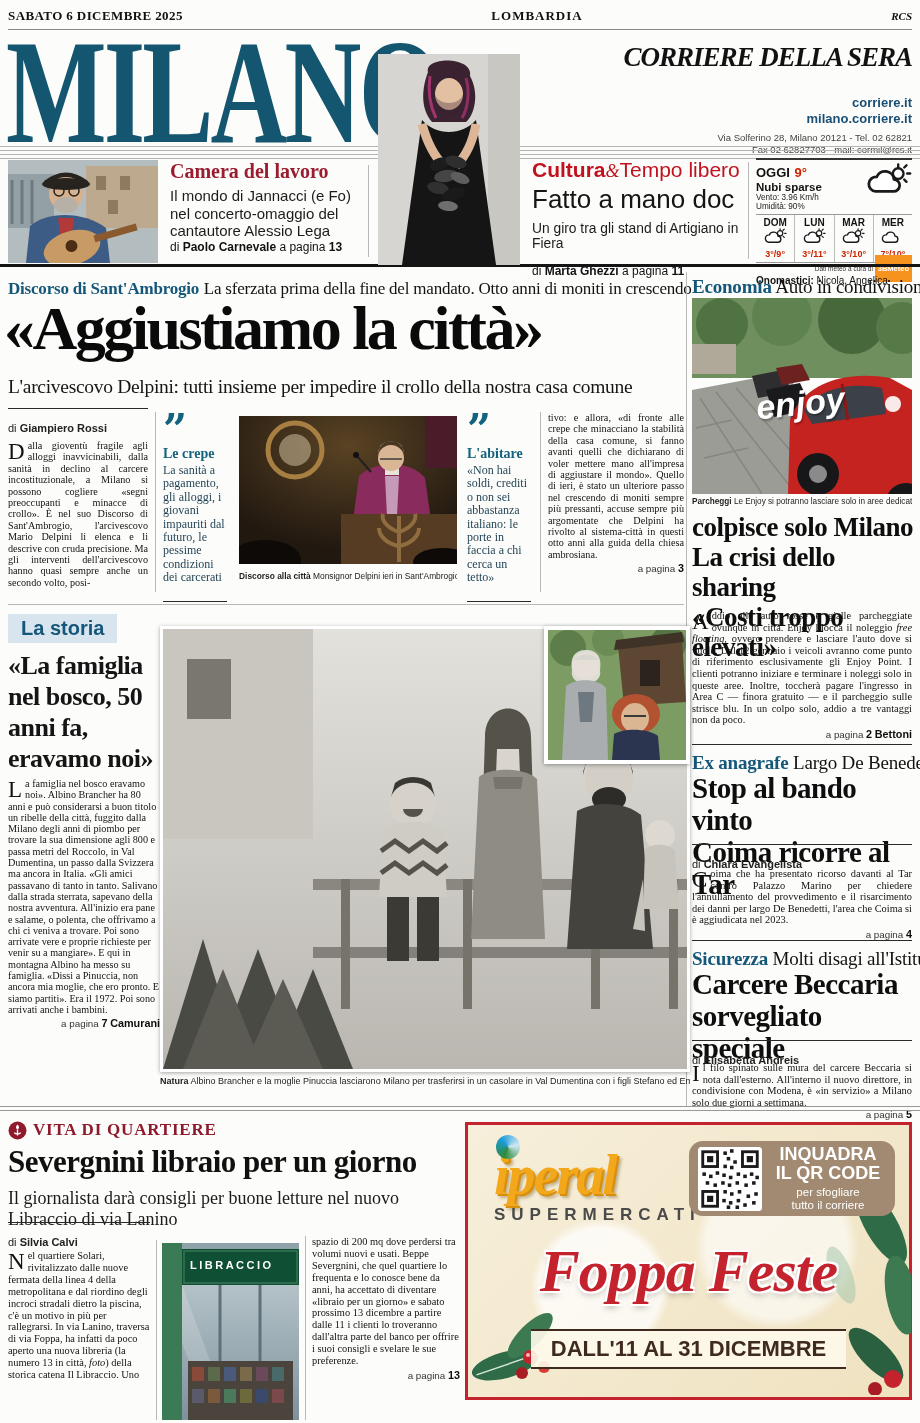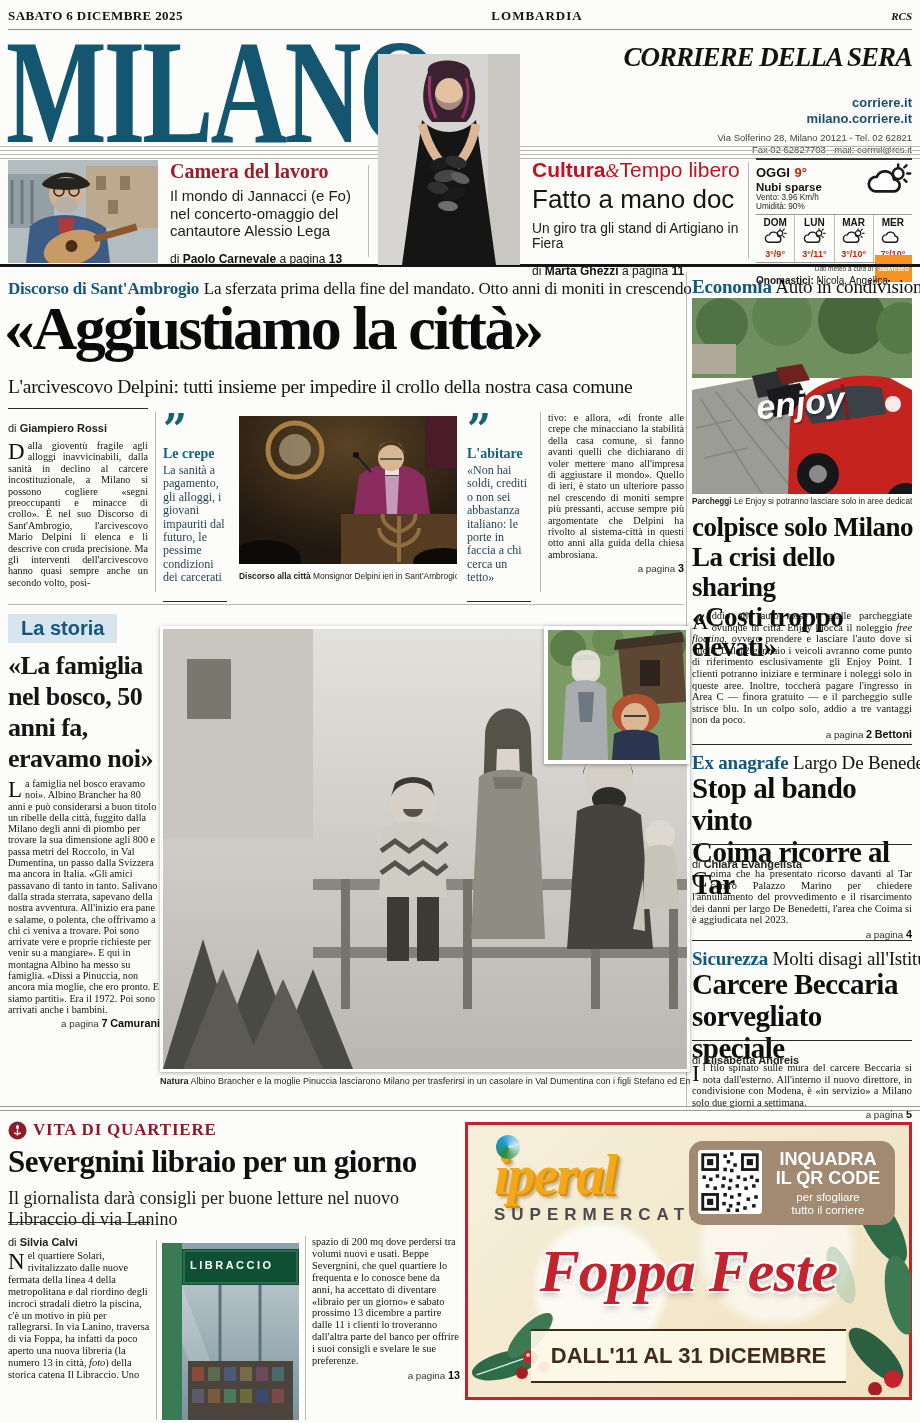--- a/index.html
+++ b/index.html
@@ -102,21 +102,21 @@
           <ellipse cx="64" cy="88" rx="29" ry="17" fill="#c79a66"></ellipse>
           <circle cx="64" cy="86" r="6" fill="#4a2d13"></circle>
           <rect x="88" y="82" width="44" height="7" fill="#8a5a2e"></rect>
         </g>
     </svg>
   </div>
 
   <div class="abs" style="left:170px;top:160px;width:198px">
     <div style="font-weight:bold;font-size:20px;color:#9a1c2e;margin-bottom:4px">Camera del lavoro</div>
     <div class="sans" style="font-size:15px;line-height:17.5px;color:#1c1c1c">Il mondo di Jannacci (e Fo) nel concerto-omaggio del cantautore Alessio Lega</div>
-    <div class="sans" style="margin-top:12px;font-size:12px">
+    <div class="sans" style="margin-top:0;font-size:12px">
       <span>di</span>
       <b>Paolo Carnevale</b>
       <span>a pagina</span>
       <b>13</b>
     </div>
   </div>
 
   <div class="vline" style="left:368px;top:165px;height:92px"></div>
 
   <div class="abs" style="left:378px;top:54px;width:142px;height:211px;z-index:3">
@@ -564,21 +564,21 @@
       <circle cx="86" cy="16" r="8" fill="#c4232e"></circle>
         <circle cx="103" cy="8" r="7" fill="#d93a36"></circle>
       <circle cx="112" cy="214" r="9" fill="#c4232e"></circle>
         <circle cx="94" cy="224" r="7" fill="#a81d24"></circle>
     </svg>
     <div class="abs" style="left:26px;top:14px">
       <div style="position:absolute;left:2px;top:-4px;width:24px;height:24px;border-radius:50%;background:conic-gradient(from 200deg,#2e8b3a,#1a9bd7,#cfe8f2,#2e8b3a)"></div>
       <div style="font-weight:bold;font-style:italic;font-size:56px;line-height:56px;color:#f3a81c;letter-spacing:-2px;text-shadow:2px 2px 0 #d88f10,4px 4px 3px rgba(90,60,0,.35);padding-top:8px">iperal</div>
       <div class="sans" style="font-weight:bold;font-size:17px;letter-spacing:6px;color:#4a4a4a;margin-top:2px">SUPERMERCATI</div>
     </div>
-    <div class="abs" style="right:14px;top:16px;width:206px;height:84px;background:#a28a72;border-radius:14px;display:flex;align-items:flex-start;padding:9px;gap:8px">
+    <div class="abs" style="right:14px;top:16px;width:206px;height:75px;background:#a28a72;border-radius:14px;display:flex;align-items:center;padding:9px;gap:8px">
       <svg width="64" height="64" viewBox="0 0 29 29" style="background:#fff;border-radius:4px;flex:0 0 64px">
         <rect width="29" height="29" fill="#fff"></rect>
         <g fill="#1a1a1a">
           <rect x="1.5" y="1.5" width="8" height="8"></rect>
             <rect x="19.5" y="1.5" width="8" height="8"></rect>
             <rect x="1.5" y="19.5" width="8" height="8"></rect>
         </g>
         <g fill="#fff">
           <rect x="2.8" y="2.8" width="5.4" height="5.4"></rect>
             <rect x="20.8" y="2.8" width="5.4" height="5.4"></rect>
@@ -626,17 +626,17 @@
       </svg>
       <div class="sans" style="color:#fff;text-align:center;flex:1">
         <div style="font-weight:bold;font-size:18px;line-height:19px">INQUADRA</div>
         <div style="font-weight:bold;font-size:18px;line-height:19px">IL QR CODE</div>
         <div style="font-size:11.5px;line-height:13px;margin-top:3px">per sfogliare</div>
         <div style="font-size:11.5px;line-height:13px">tutto il corriere</div>
       </div>
     </div>
     <div class="abs" style="left:0;right:0;top:112px;text-align:center;font-style:italic;font-weight:bold;font-size:60px;color:#c4232e;letter-spacing:-1px;text-shadow:-2px -2px 0 #fff,2px -2px 0 #fff,-2px 2px 0 #fff,2px 2px 0 #fff,0 4px 6px rgba(0,0,0,.25)">Foppa Feste</div>
     <div class="abs sans" style="left:0;right:0;top:204px;text-align:center">
-      <span style="display:inline-block;background:rgba(253,248,233,.92);border-top:2px solid #3f2a1e;border-bottom:2px solid #3f2a1e;padding:12px 20px;font-weight:bold;font-size:22px;color:#3f2a1e">DALL'11 AL 31 DICEMBRE</span>
+      <span style="display:inline-block;background:rgba(253,248,233,.92);border-top:2px solid #3f2a1e;border-bottom:2px solid #3f2a1e;padding:5px 20px;font-weight:bold;font-size:22px;color:#3f2a1e">DALL'11 AL 31 DICEMBRE</span>
     </div>
   </div>
 
 </div>
 
 </body></html>

